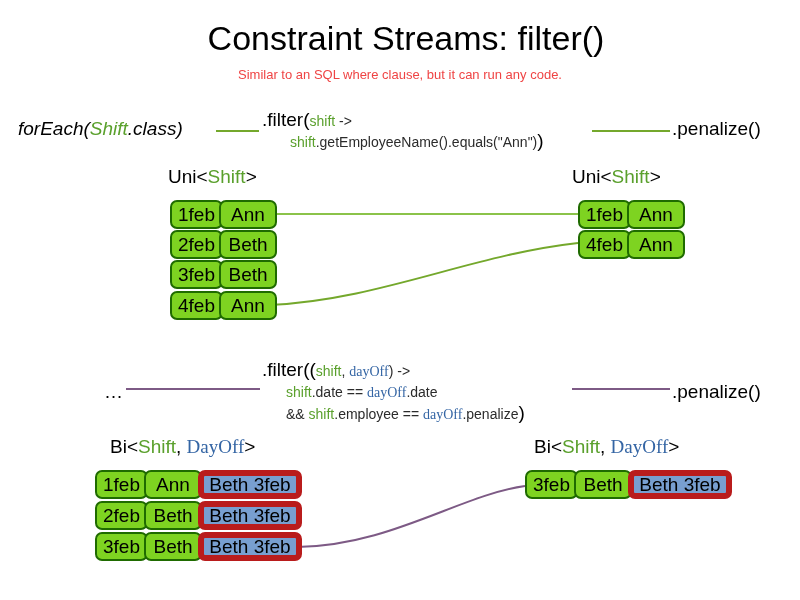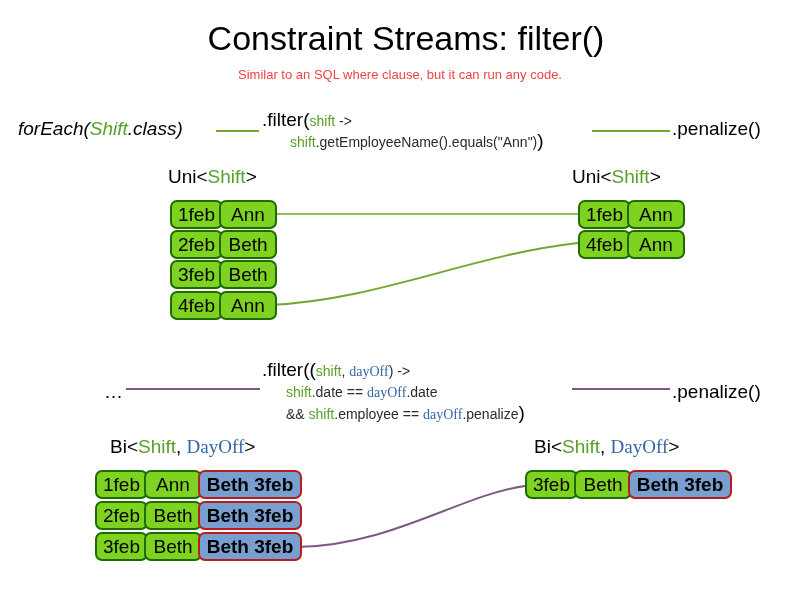--- a/index.html
+++ b/index.html
@@ -87,23 +87,22 @@
     white-space: nowrap;
   }
   .card.green-card {
     background: #7ed321;
     border: 2px solid #1f6b00;
     color: #000;
   }
   .card.green-card.name { color: #000000; }
   .card.blue-card {
     background: #789fd0;
-    border: 2px solid #b91c1c;
+    border: 6px solid #b91c1c;
     color: #000;
-    font-weight: bold;
   }
   .card.date { width: 53px; }
   .card.name { width: 58px; }
   .card.dayoff { width: 104px; }
 
   
   .card + .card { margin-left: -4px; }
 
   
   #wires { position: absolute; left: 0; top: 0; width: 800px; height: 600px; }

